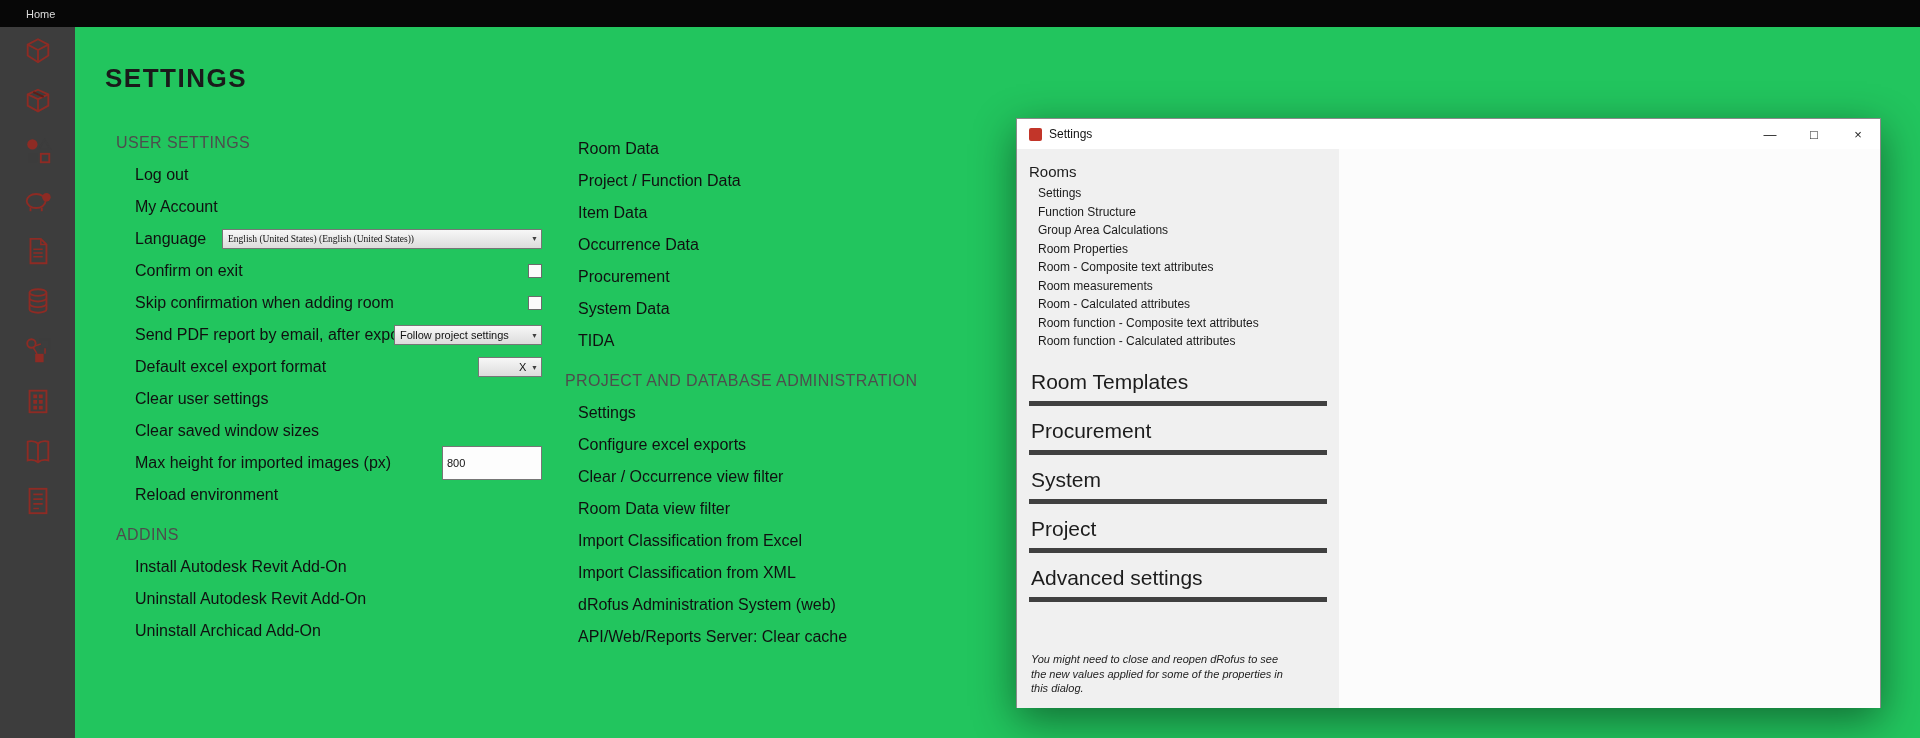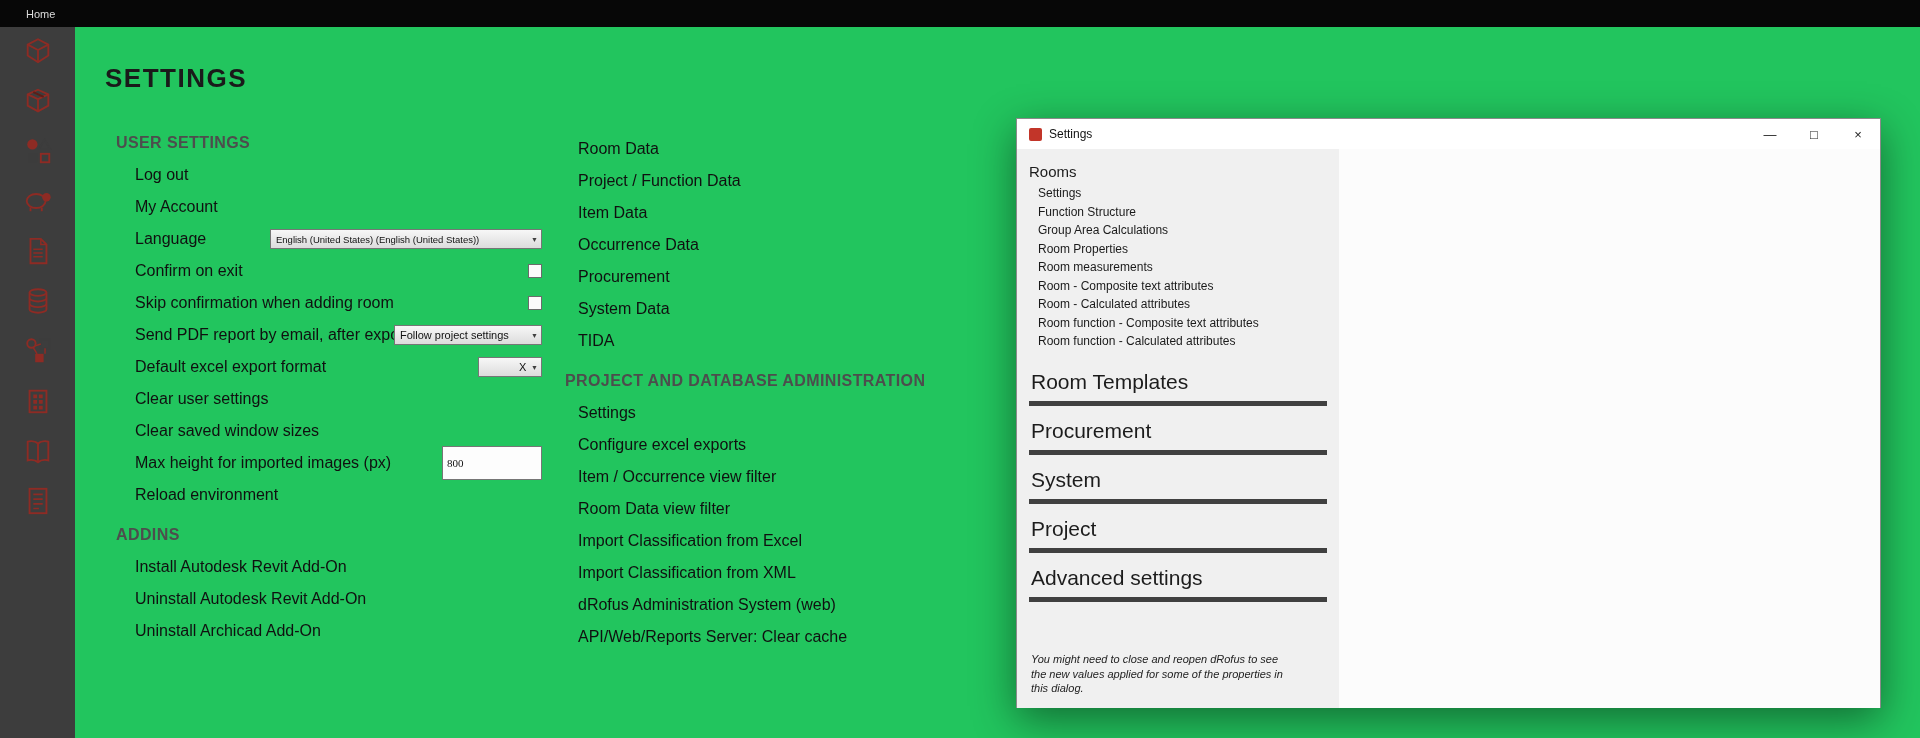--- a/index.html
+++ b/index.html
@@ -30,42 +30,42 @@
   .main { position:absolute; left:75px; top:27px; right:0; bottom:0; }
   .page-title {
     position:absolute; left:30px; top:36px; margin:0;
     font-size:26px; font-weight:600; letter-spacing:1.5px; color:#1a1a1a;
   }
   .col { position:absolute; top:106px; }
   .col-left { left:41px; width:430px; }
   .col-mid  { left:490px; width:440px; }
   h2.sec {
     margin:0 0 6px 0; height:20px; line-height:20px;
-    font-size:16px; font-weight:700; color:#4d4d4d; letter-spacing:.4px;
+    font-size:16px; font-weight:400; color:#4d4d4d; letter-spacing:.4px;
   }
   h2.sec.gap { margin-top:14px; }
   .srow { position:relative; height:32px; display:flex; align-items:center; padding-left:19px; width:426px; }
   .col-mid .srow { padding-left:13px; width:auto; }
   .lbl, .lnk { font-size:16px; color:#101010; white-space:nowrap; }
   .lnk { cursor:pointer; }
   .ctl { position:absolute; right:0; top:50%; transform:translateY(-50%); }
   .combo {
     height:20px; background:linear-gradient(#f7f7f7,#dcdcdc);
     border:1px solid #767676; display:flex; align-items:center;
     padding:0 3px 0 5px; cursor:pointer;
   }
   .combo .cval { font-size:11px; color:#111; white-space:nowrap; overflow:hidden; flex:1; }
   .combo .arr { font-size:7px; color:#404040; margin-left:4px; flex:0 0 auto; }
-  .combo-lang { width:272px; } .combo-lang .cval { font-size:9.5px; }
+  .combo-lang { width:320px;font-family:Liberation Serif, serif; } .combo-lang .cval { font-size:9.5px; }
   .combo-pdf  { width:148px; }
   .combo-xlsx { width:64px;padding-left:40px; }
   .checkbox { width:14px; height:14px; background:#fbfbfb; border:1px solid #6b6b6b; cursor:pointer; }
   .txtinput {
     width:100px; height:27px; border:1px solid #767676; background:#fdfdfd;
-    font-size:11px; padding:16px 4px; color:#111; font-family:Liberation Serif, serif;
+    font-size:11px; padding:16px 4px; color:#111; font-family:Liberation Sans, sans-serif;
   }
 
   
   .dialog {
     position:absolute; left:1016px; top:118px; width:865px; height:590px;
     background:#ffffff; border:1px solid #8a8a8a;
     box-shadow:0 12px 40px rgba(0,0,0,.45);
   }
   .dlg-titlebar { height:30px; display:flex; align-items:center; background:#ffffff; }
   .dlg-logo { width:13px; height:13px; background:#c23529; border-radius:2px; margin:0 7px 0 12px; flex:0 0 auto; }
@@ -257,21 +257,21 @@
       </div>
 
       <h2 class="sec gap">PROJECT AND DATABASE ADMINISTRATION</h2>
       <div class="srow">
         <span class="lnk">Settings</span>
       </div>
       <div class="srow">
         <span class="lnk">Configure excel exports</span>
       </div>
       <div class="srow">
-        <span class="lnk">Item / Occurrence view filter</span>
+        <span class="lnk">Clear / Occurrence view filter</span>
       </div>
       <div class="srow">
         <span class="lnk">Room Data view filter</span>
       </div>
       <div class="srow">
         <span class="lnk">Import Classification from Excel</span>
       </div>
       <div class="srow">
         <span class="lnk">Import Classification from XML</span>
       </div>
@@ -295,22 +295,22 @@
       </div>
     </div>
     <div class="dlg-body">
       <div class="dlg-nav">
         <div class="acc-open-header">Rooms</div>
         <div>
           <div class="acc-sub">Settings</div>
           <div class="acc-sub">Function Structure</div>
           <div class="acc-sub">Group Area Calculations</div>
           <div class="acc-sub">Room Properties</div>
+          <div class="acc-sub">Room - Composite text attributes</div>
           <div class="acc-sub">Room measurements</div>
-          <div class="acc-sub">Room - Composite text attributes</div>
           <div class="acc-sub">Room - Calculated attributes</div>
           <div class="acc-sub">Room function - Composite text attributes</div>
           <div class="acc-sub">Room function - Calculated attributes</div>
         </div>
         <div class="acc-sections">
           <div class="acc-section">Room Templates</div>
           <div class="acc-section">Procurement</div>
           <div class="acc-section">System</div>
           <div class="acc-section">Project</div>
           <div class="acc-section">Advanced settings</div>

